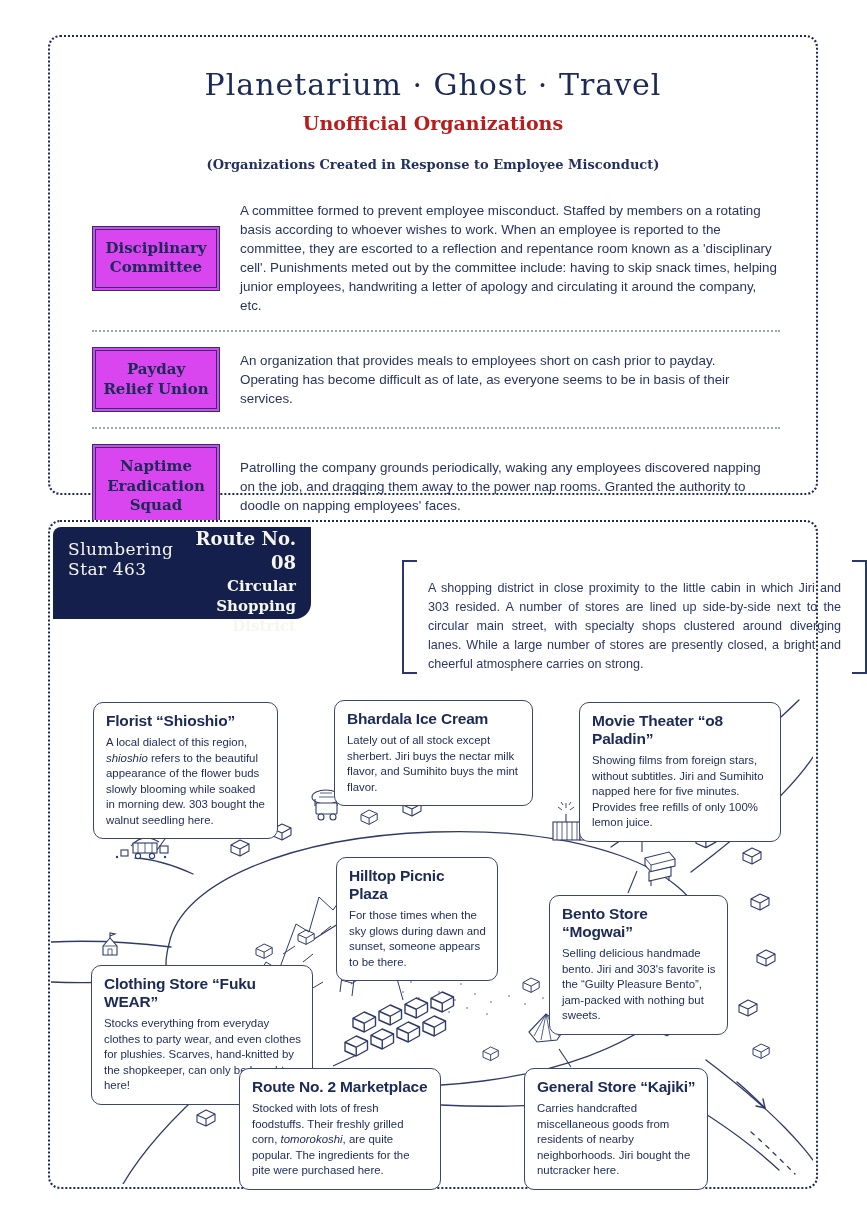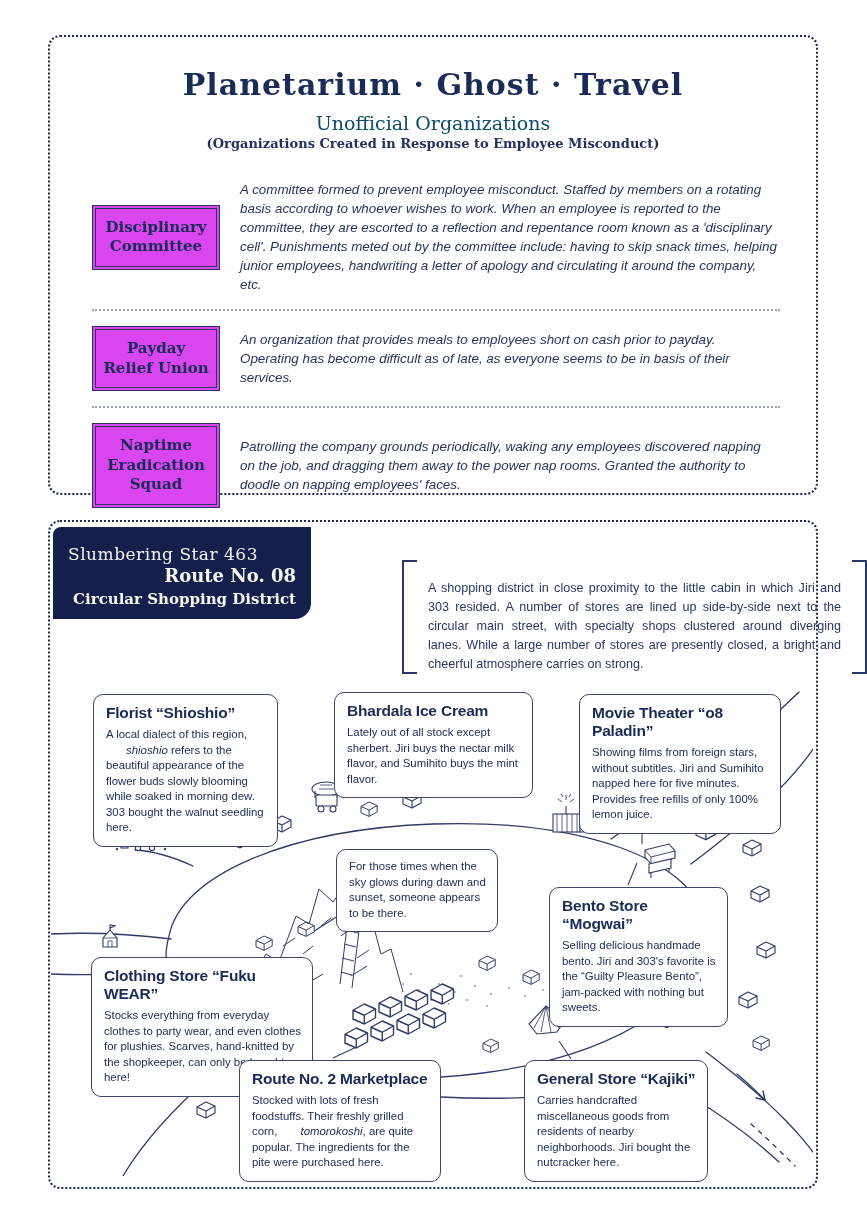--- a/index.html
+++ b/index.html
@@ -5,56 +5,56 @@
   html,body{margin:0;padding:0;background:#ffffff;}
   .page{position:relative;width:867px;height:1229px;background:#fff;overflow:hidden;
         font-family:"Liberation Sans",sans-serif;color:#26325e;}
 
   
   .panel{position:absolute;border:2px dotted #1e2a56;border-radius:12px;background:#fff;}
   .serif{font-family:"DejaVu Serif","Liberation Serif",serif;}
 
   
   .panel-top{left:48px;top:35px;width:766px;height:456px;}
-  .p1-title{margin-top:30px;text-align:center;font-size:30px;font-weight:bold;color:#1b2a56;letter-spacing:1px;}
-  .p1-sub{margin-top:10px;text-align:center;font-size:19px;font-weight:normal;color:#0c4a6e;}
-  .p1-tag{margin-top:2px;text-align:center;font-size:13px;font-weight:bold;color:#233060;}
+  .p1-title{margin-top:30px;text-align:center;font-size:30px;font-weight:normal;color:#1b2a56;letter-spacing:1px;}
+  .p1-sub{margin-top:10px;text-align:center;font-size:19px;font-weight:bold;color:#b91c1c;}
+  .p1-tag{margin-top:23px;text-align:center;font-size:13px;font-weight:bold;color:#233060;}
   .org-list{margin:14px 36px 0 42px;}
   .org-row{display:flex;align-items:center;gap:20px;padding:15px 0;}
   .org-row + .org-row{border-top:2px dotted #9aa2b8;}
   .org-badge{flex:0 0 122px;border:1.5px solid #2a3564;padding:2px;background:#d946ef;}
   .org-badge-inner{border:1px solid #2a3564;padding:9px 4px;text-align:center;
                    font-size:15px;font-weight:bold;color:#1b2a56;line-height:1.3;}
-  .org-desc{flex:1;font-size:13.4px;line-height:1.42;color:#28345f;white-space:pre-line;padding-right:2px;font-style:italic;}
+  .org-desc{flex:1;font-size:13.4px;line-height:1.42;color:#28345f;white-space:pre-line;padding-right:2px;}
 
   
   .panel-bottom{left:48px;top:520px;width:766px;height:665px;}
   .hdr-box{position:absolute;left:3px;top:5px;width:258px;height:92px;background:#14204b;
-           border-radius:8px 0 16px 0;color:#f6f5ef;display:flex;flex-direction:column;justify-content:flex-end;}
+           border-radius:8px 0 16px 0;color:#f6f5ef;display:flex;flex-direction:row;justify-content:center;}
   .hdr-loc{padding:12px 0 0 15px;font-size:17px;letter-spacing:.5px;}
   .hdr-route{padding:0 15px 10px 11px;text-align:right;line-height:1.35;}
   .hdr-route .r1{font-size:18px;font-weight:bold;}
   .hdr-route .r2{font-size:15px;font-weight:bold;}
 
   .desc-box{position:absolute;left:352px;top:38px;width:465px;height:114px;}
   .desc-box::before,.desc-box::after{content:"";position:absolute;top:0;bottom:0;width:13px;
         border:2px solid #2a3767;}
   .desc-box::before{left:0;border-right:none;}
   .desc-box::after{right:0;border-left:none;}
   .desc-text{position:absolute;left:26px;right:26px;top:19px;font-size:12.6px;line-height:1.5;
              text-align:justify;color:#2b3766;}
 
-  .map-area{position:absolute;left:1px;top:132px;width:762px;height:522px;}
+  .map-area{position:absolute;left:1px;top:140px;width:762px;height:522px;}
   .map-svg{position:absolute;left:0;top:0;z-index:1;}
 
   .callout{position:absolute;z-index:2;background:#fff;border:1.6px solid #3a4570;border-radius:10px;
            padding:9px 11px 10px 12px;box-sizing:border-box;}
   .callout h4{margin:0 0 5px 0;font-size:15.5px;font-weight:bold;color:#1b2a56;letter-spacing:-.2px;}
   .callout p{margin:0;font-size:11.4px;line-height:1.36;color:#202e5b;}
-  .callout p em{font-style:italic;margin-left:20px;}
+  .callout p em{font-style:italic;}
   .co-0{left:42px; top:40px; width:185px;}
   .co-1{left:283px;top:38px; width:199px;}
   .co-2{left:528px;top:40px; width:202px;}
   .co-3{left:285px;top:195px;width:162px;}
   .co-4{left:498px;top:233px;width:179px;}
   .co-5{left:40px; top:303px;width:222px;}
   .co-6{left:188px;top:406px;width:202px;}
   .co-7{left:473px;top:406px;width:184px;}
 </style>
 </head>
@@ -267,20 +267,21 @@
       </div>
       <div class="callout co-1">
         <h4>Bhardala Ice Cream</h4>
         <p><span>Lately out of all stock except sherbert. Jiri buys the nectar milk flavor, and Sumihito buys the mint flavor.</span></p>
       </div>
       <div class="callout co-2">
         <h4>Movie Theater “o8 Paladin”</h4>
         <p><span>Showing films from foreign stars, without subtitles. Jiri and Sumihito napped here for five minutes. Provides free refills of only 100% lemon juice.</span></p>
       </div>
       <div class="callout co-3">
+        <h4>Hilltop Picnic Plaza</h4>
         <p><span>For those times when the sky glows during dawn and sunset, someone appears to be there.</span></p>
       </div>
       <div class="callout co-4">
         <h4>Bento Store “Mogwai”</h4>
         <p><span>Selling delicious handmade bento. Jiri and 303's favorite is the “Guilty Pleasure Bento”, jam-packed with nothing but sweets.</span></p>
       </div>
       <div class="callout co-5">
         <h4>Clothing Store “Fuku WEAR”</h4>
         <p><span>Stocks everything from everyday clothes to party wear, and even clothes for plushies. Scarves, hand-knitted by the shopkeeper, can only be bought here!</span></p>
       </div>

